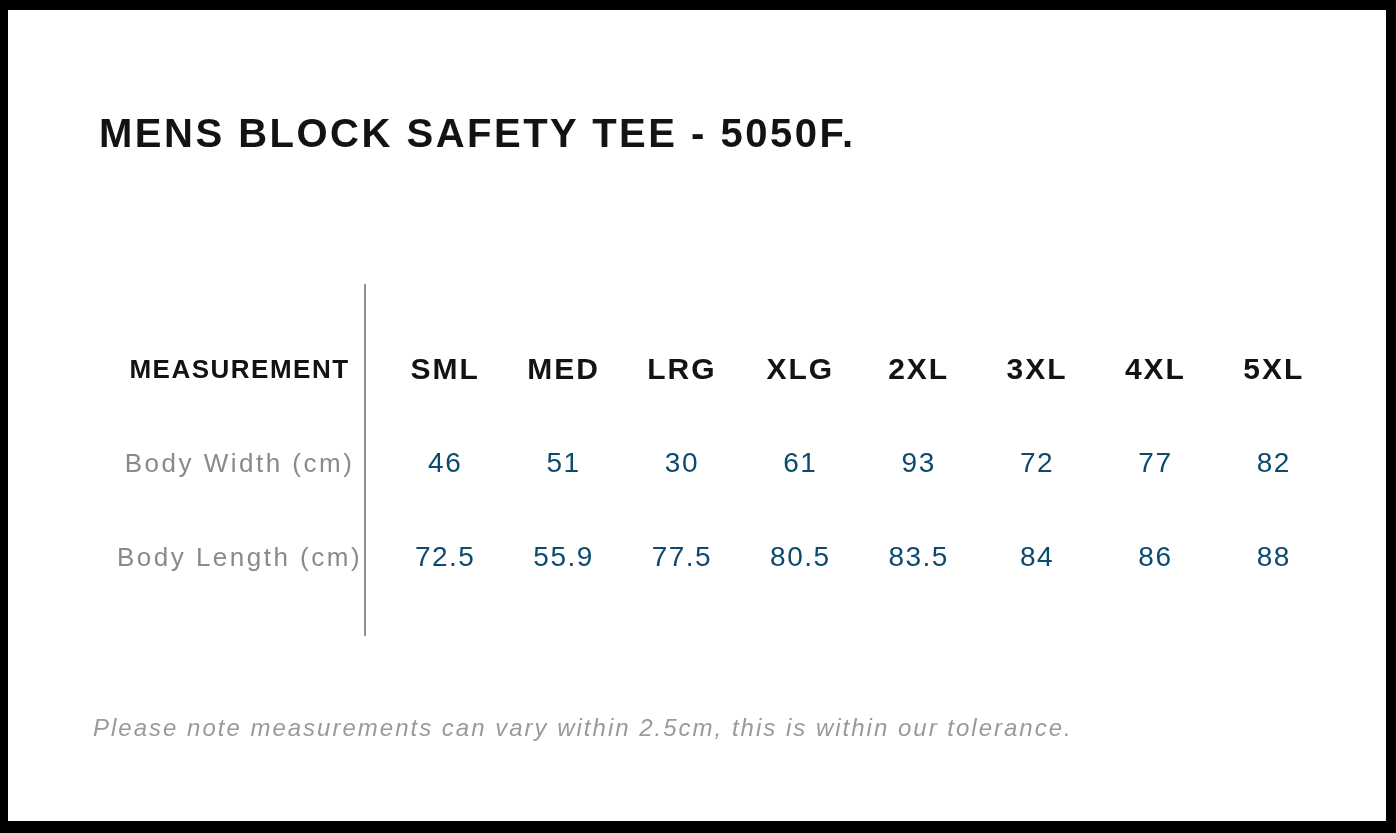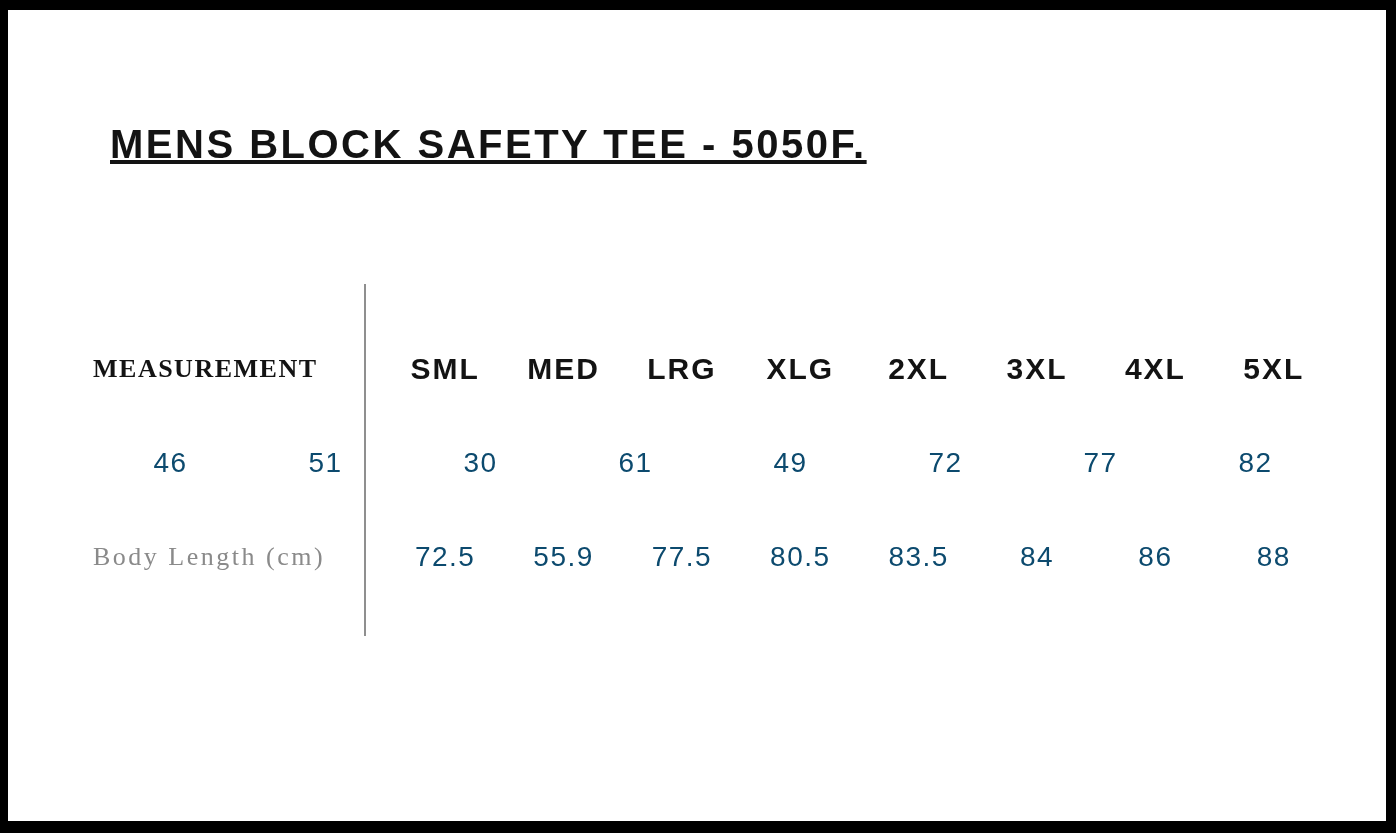--- a/index.html
+++ b/index.html
@@ -17,47 +17,45 @@
     border-top: 10px solid #000000;
     border-left: 8px solid #000000;
     border-right: 10px solid #000000;
     border-bottom: 12px solid #000000;
     overflow: hidden;
   }
   .title {
     position: absolute;
     left: 85px;
     top: 95px;
-    margin: 17px;
+    margin: 6px;
     font-size: 40px;
     font-weight: bold;
     letter-spacing: 2.5px;
     color: #131313;
     white-space: nowrap;
-    text-decoration: underline;
   }
   .size-table {
     position: absolute;
     left: 85px;
     top: 312px;
     width: 1240px;
   }
   .row {
     display: flex;
     align-items: center;
     height: 94px;
   }
   .cell {
     white-space: nowrap;
   }
   .label-cell {
     width: 293px;
     flex: 0 0 293px;
-    text-align: left;
-    font-family: Liberation Serif, serif;
+    text-align: center;
   }
   .value-cell {
     flex: 1 1 0;
     text-align: center;
   }
   .header-row .label-cell {
     font-size: 26px;
     font-weight: bold;
     letter-spacing: 1.5px;
     color: #131313;
@@ -117,38 +115,40 @@
       <div class="cell value-cell">MED</div>
       <div class="cell value-cell">LRG</div>
       <div class="cell value-cell">XLG</div>
       <div class="cell value-cell">2XL</div>
       <div class="cell value-cell">3XL</div>
       <div class="cell value-cell">4XL</div>
       <div class="cell value-cell">5XL</div>
     </div>
 
     <div class="row data-row">
+      <div class="cell label-cell">Body Width (cm)</div>
       <div class="cell value-cell">46</div>
       <div class="cell value-cell">51</div>
       <div class="cell value-cell">30</div>
       <div class="cell value-cell">61</div>
-      <div class="cell value-cell">49</div>
+      <div class="cell value-cell">93</div>
       <div class="cell value-cell">72</div>
       <div class="cell value-cell">77</div>
       <div class="cell value-cell">82</div>
     </div>
 
     <div class="row data-row">
       <div class="cell label-cell">Body Length (cm)</div>
       <div class="cell value-cell">72.5</div>
       <div class="cell value-cell">55.9</div>
       <div class="cell value-cell">77.5</div>
       <div class="cell value-cell">80.5</div>
       <div class="cell value-cell">83.5</div>
       <div class="cell value-cell">84</div>
       <div class="cell value-cell">86</div>
       <div class="cell value-cell">88</div>
     </div>
 
   </div>
 
+  <p class="note">Please note measurements can vary within 2.5cm, this is within our tolerance.</p>
 
 </div>
 
 </body></html>

